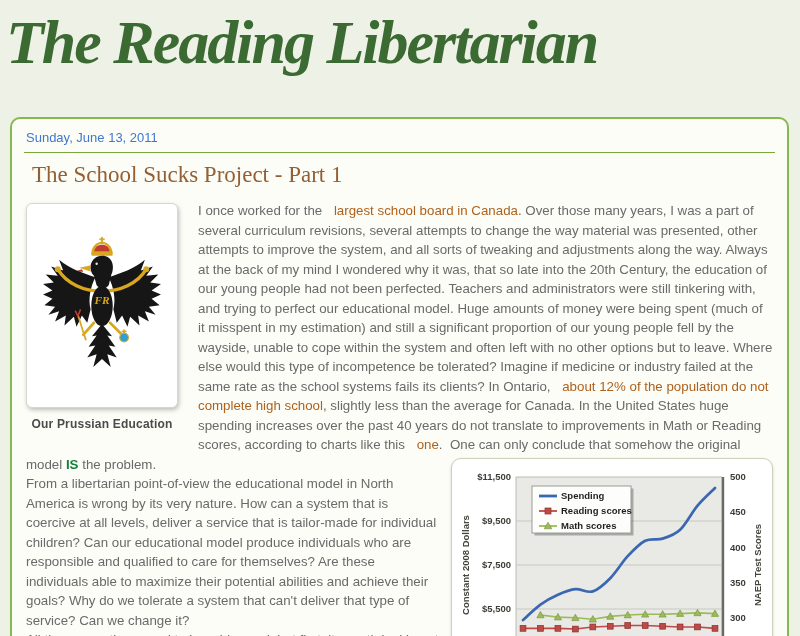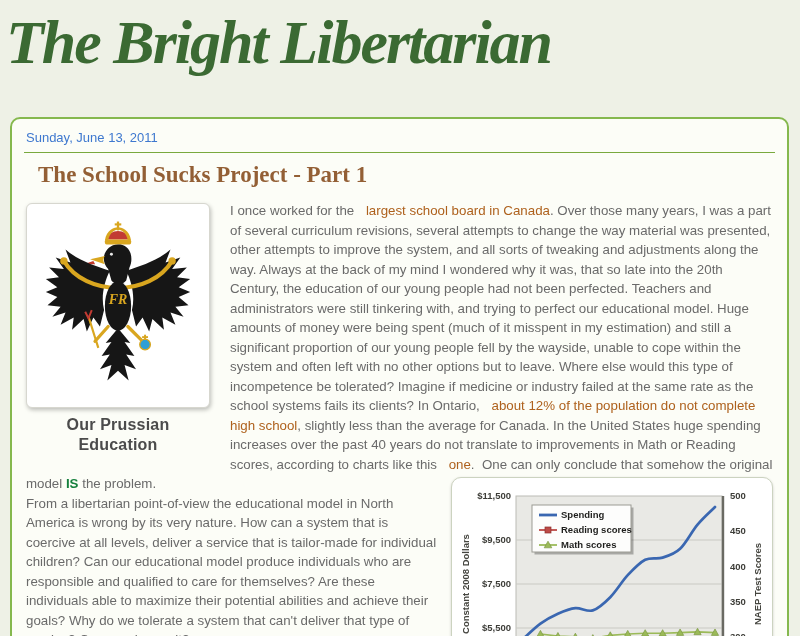--- a/index.html
+++ b/index.html
@@ -36,51 +36,51 @@
     width:779px; height:560px;
     background:var(--content-bg);
     border:2px solid var(--border-green);
     border-radius:10px;
     padding:9px 12px;
   }
   .post-date{color:var(--date-blue);font-size:13px;padding:2px 2px 0;}
   .date-rule{border:none;border-top:1px solid #79a93e;margin:7px 0 9px;}
   .post-title{
     font-family:"Liberation Serif", serif;
-    font-weight:bold;
+    font-weight:normal;
     font-size:23px;
     color:var(--title-brown);
-    margin:4px 14px 13px;
+    margin:4px 8px 13px;
   }
   .post-body{
     font-size:13.3px;
     line-height:19.5px;
     color:var(--body-gray);
     padding:0 2px;
   }
   .post-body a{color:var(--link-brown);text-decoration:none;cursor:pointer;margin-left:8px;}
   .post-body b{color:#15803d;}
   figure.eagle-figure{
     float:left;
-    width:184px;
+    width:152px;
     margin:2px 20px 12px 0;
   }
   .eagle-box{
     background:#fff;
     border:1px solid #d7d7cf;
     border-radius:6px;
     box-shadow:1px 2px 4px rgba(0,0,0,0.25);
     padding:8px;
     height:205px;
     display:flex;align-items:center;justify-content:center;
   }
   .eagle-box svg{width:164px;height:186px;display:block;}
   figcaption{
     text-align:center;
-    font-size:16px;
+    font-size:12px;
     font-weight:bold;
     color:#4b4b4b;
     margin-top:7px;
     letter-spacing:0.2px;
   }
   figure.chart-figure{
     float:right;
     width:322px;
     margin:3px 0 4px 12px;
     background:#fff;
@@ -88,21 +88,21 @@
     border-radius:10px;
     box-shadow:0 1px 3px rgba(0,0,0,0.18);
     padding:8px 6px;
   }
   figure.chart-figure svg{width:100%;display:block;}
 </style>
 </head>
 <body>
 
 <header class="site-header">
-  <div class="site-title">The Bright Libertarian</div>
+  <div class="site-title">The Reading Libertarian</div>
 </header>
 
 <main class="content-box">
   <div class="post-date">Sunday, June 13, 2011</div>
   <hr class="date-rule">
   <h1 class="post-title">The School Sucks Project - Part 1</h1>
 
   <div class="post-body">
     <figure class="eagle-figure">
       <div class="eagle-box">

